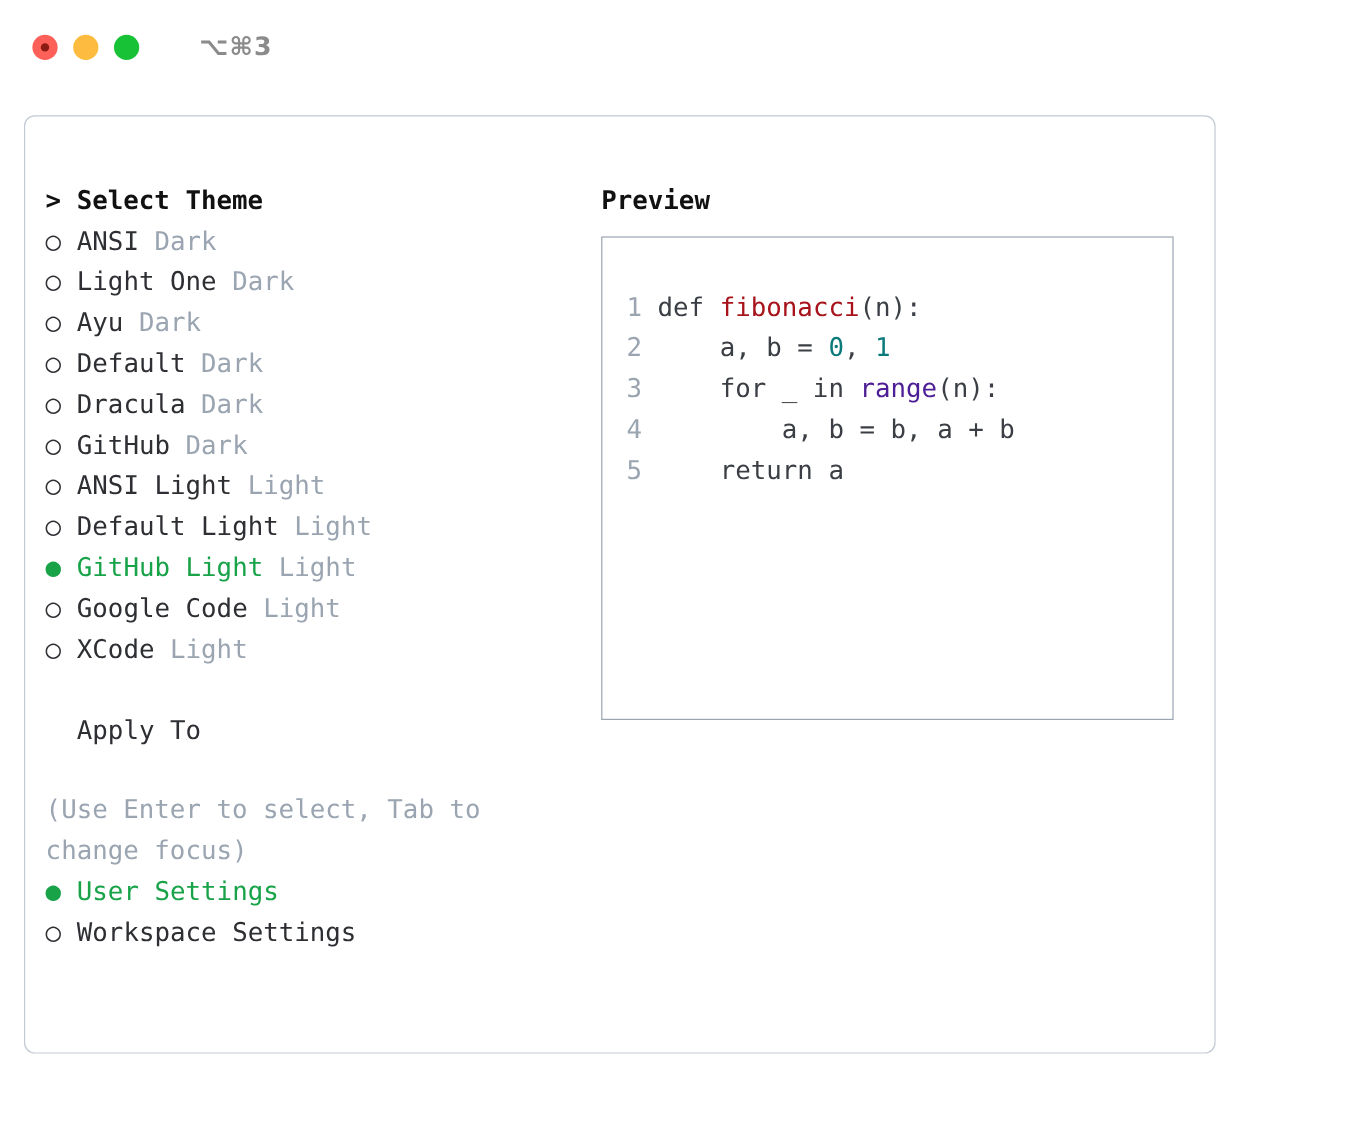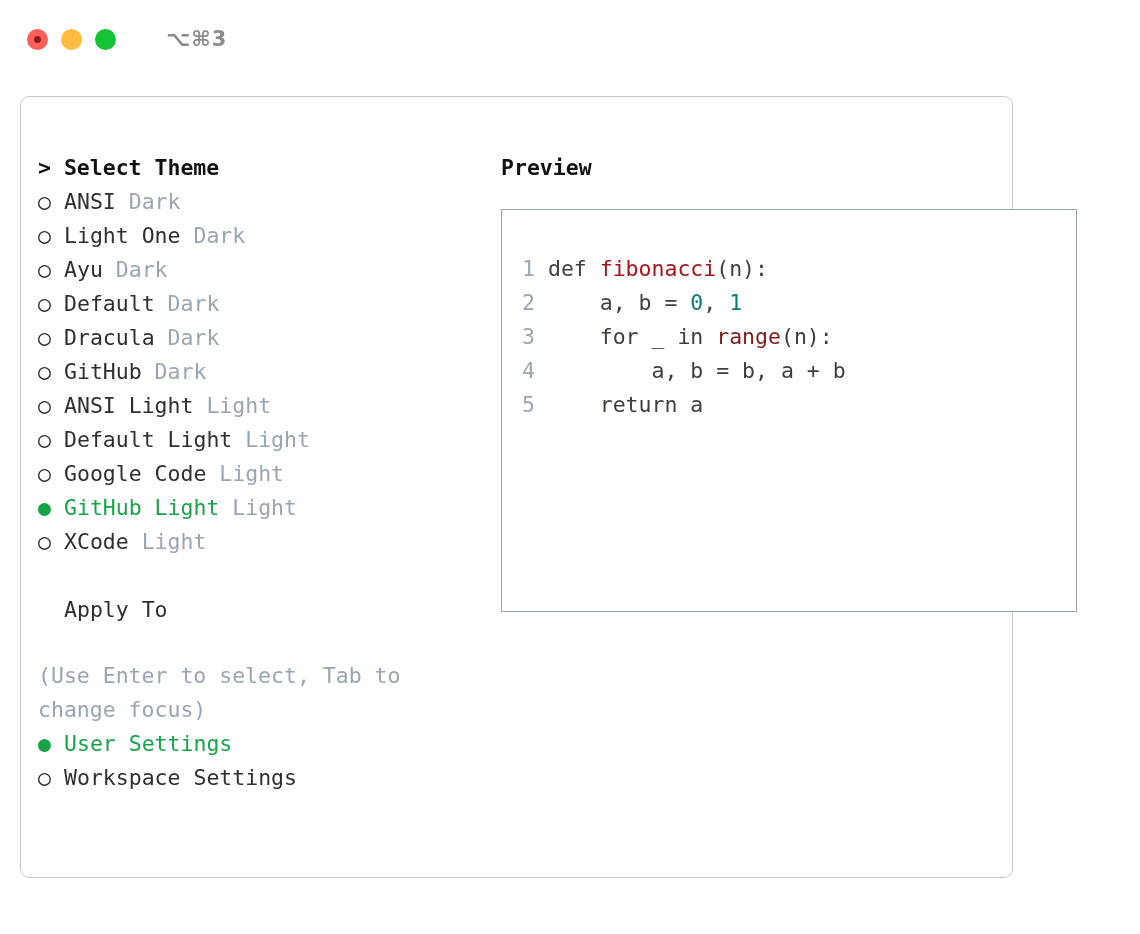--- a/index.html
+++ b/index.html
@@ -129,22 +129,22 @@
 
   
   #preview-column {
     position: absolute;
     left: 480px;
     top: 54px;
     width: 500px;
   }
 
   #preview-box {
-    margin-top: 24px;
-    width: 576px;
+    margin-top: 12px;
+    width: 477px;
     height: 403px;
     border: 1.8px solid #9aa5b1;
     background: #ffffff;
     box-sizing: border-box;
     padding: 42px 0 0 0;
   }
 
   .code-line {
     font-size: 21.5px;
     line-height: 34px;
@@ -153,21 +153,21 @@
     padding-left: 19px;
   }
   .lineno {
     color: #9aa5b1;
     display: inline-block;
     width: 14px;
     text-align: right;
   }
   .tok-fn   { color: #a8131b; }
   .tok-num  { color: #0b7a7a; }
-  .tok-call { color: #7f1d1d; }
+  .tok-call { color: #4c1d95; }
   .diff-ctx { color: #8e9299; }
   .diff-del { color: #d61c18; }
   .diff-add { color: #13bd25; }
   .spacer-line { height: 34px; }
 </style>
 </head>
 <body>
 
 <div id="app-window">
 
@@ -188,22 +188,22 @@
 
       <div id="theme-list">
           <div class="opt-row"><span class="bullet">○</span><span class="opt-name">ANSI</span><span class="variant"> Dark</span></div>
           <div class="opt-row"><span class="bullet">○</span><span class="opt-name">Light One</span><span class="variant"> Dark</span></div>
           <div class="opt-row"><span class="bullet">○</span><span class="opt-name">Ayu</span><span class="variant"> Dark</span></div>
           <div class="opt-row"><span class="bullet">○</span><span class="opt-name">Default</span><span class="variant"> Dark</span></div>
           <div class="opt-row"><span class="bullet">○</span><span class="opt-name">Dracula</span><span class="variant"> Dark</span></div>
           <div class="opt-row"><span class="bullet">○</span><span class="opt-name">GitHub</span><span class="variant"> Dark</span></div>
           <div class="opt-row"><span class="bullet">○</span><span class="opt-name">ANSI Light</span><span class="variant"> Light</span></div>
           <div class="opt-row"><span class="bullet">○</span><span class="opt-name">Default Light</span><span class="variant"> Light</span></div>
+          <div class="opt-row"><span class="bullet filled">●</span><span class="opt-name selected">GitHub Light</span><span class="variant"> Light</span></div>
           <div class="opt-row"><span class="bullet">○</span><span class="opt-name">Google Code</span><span class="variant"> Light</span></div>
-          <div class="opt-row"><span class="bullet filled">●</span><span class="opt-name selected">GitHub Light</span><span class="variant"> Light</span></div>
           <div class="opt-row"><span class="bullet">○</span><span class="opt-name">XCode</span><span class="variant"> Light</span></div>
         </div>
 
       <div class="section-gap"></div>
 
       <div class="opt-row"><span class="bullet"> </span><span>Apply To</span></div>
 
       <div id="hint">
         <div>(Use Enter to select, Tab to</div>
         <div>change focus)</div>

